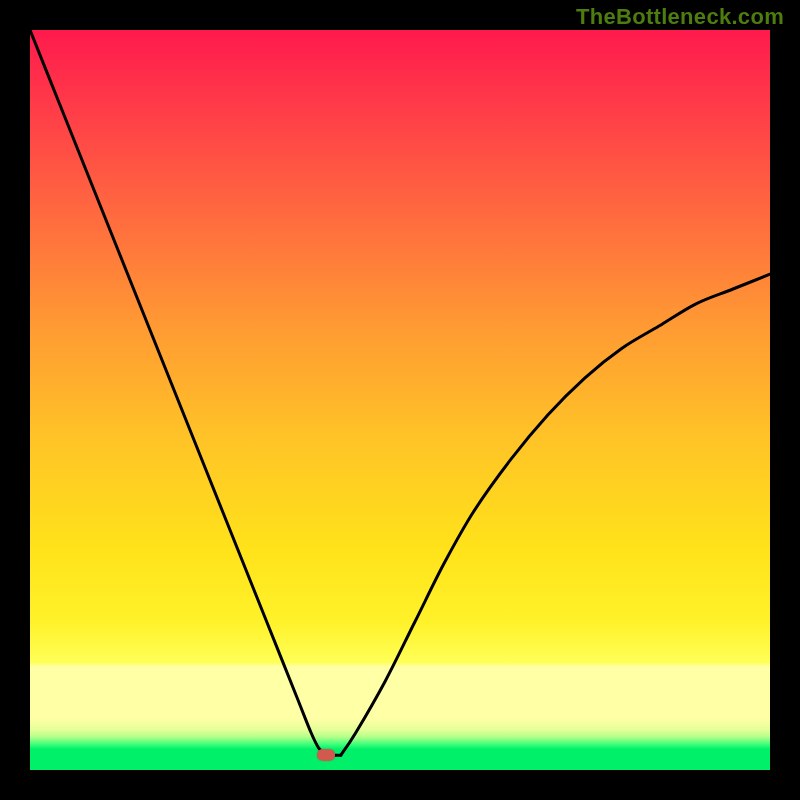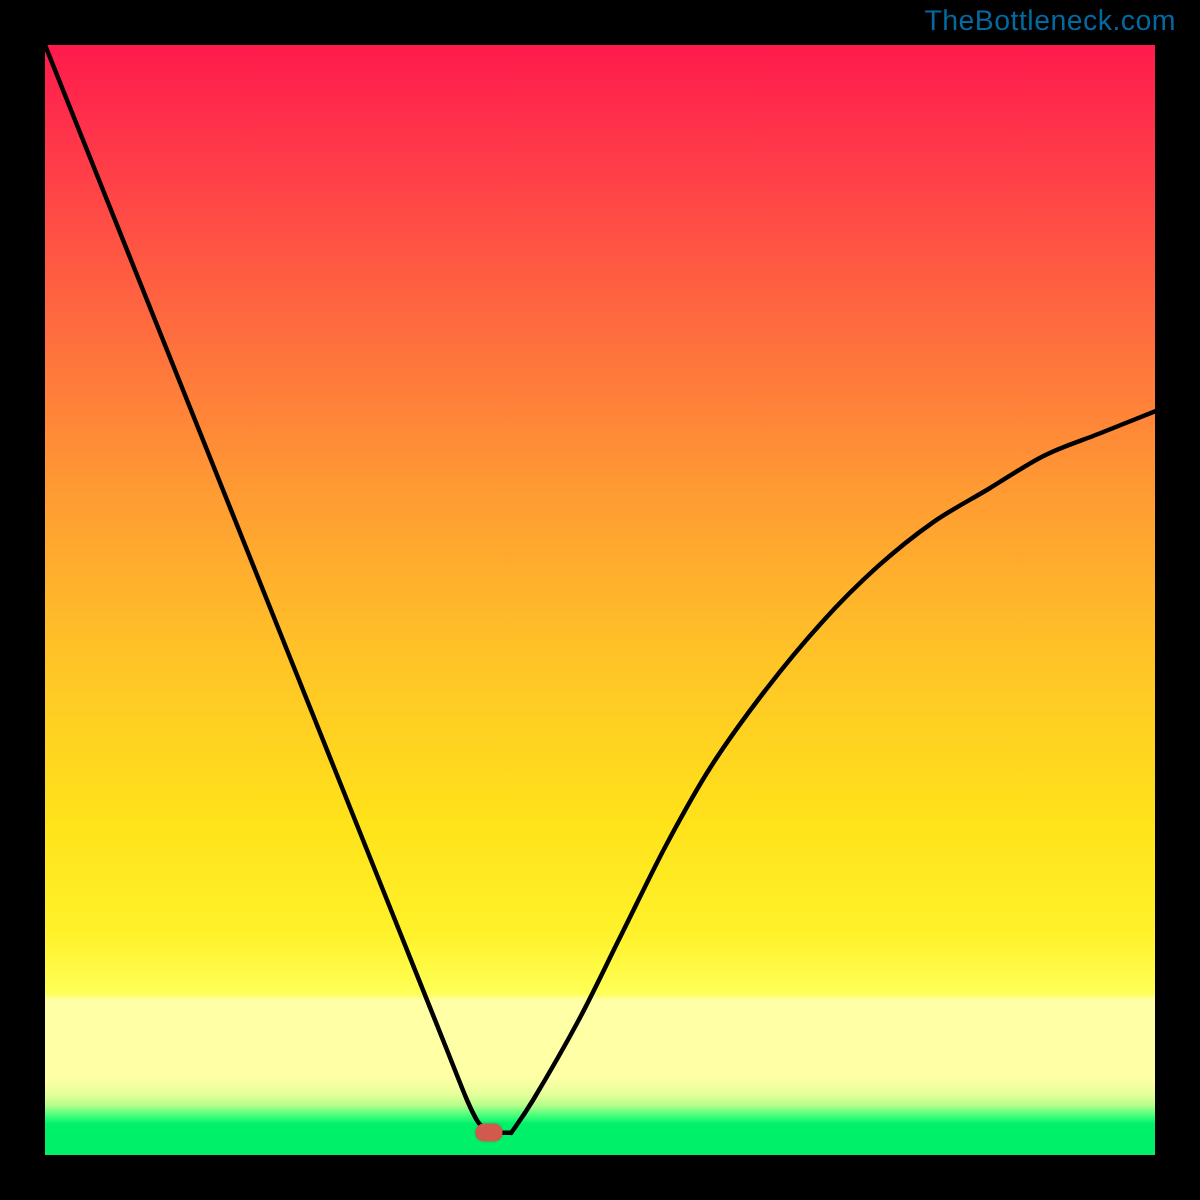--- a/index.html
+++ b/index.html
@@ -14,23 +14,23 @@
   .frame {
     position: relative;
     width: 800px;
     height: 800px;
     background: #000;
   }
   .watermark {
     position: absolute;
     top: 4px;
     right: 16px;
-    color: #0369a1;
-    font-size: 19px;
-    font-weight: 400;
+    color: #4d7c0f;
+    font-size: 22px;
+    font-weight: 700;
     letter-spacing: 0.3px;
     z-index: 5;
   }
   .plot-area {
     position: absolute;
     left: 30px;
     top: 30px;
     width: 740px;
     height: 740px;
     overflow: hidden;

